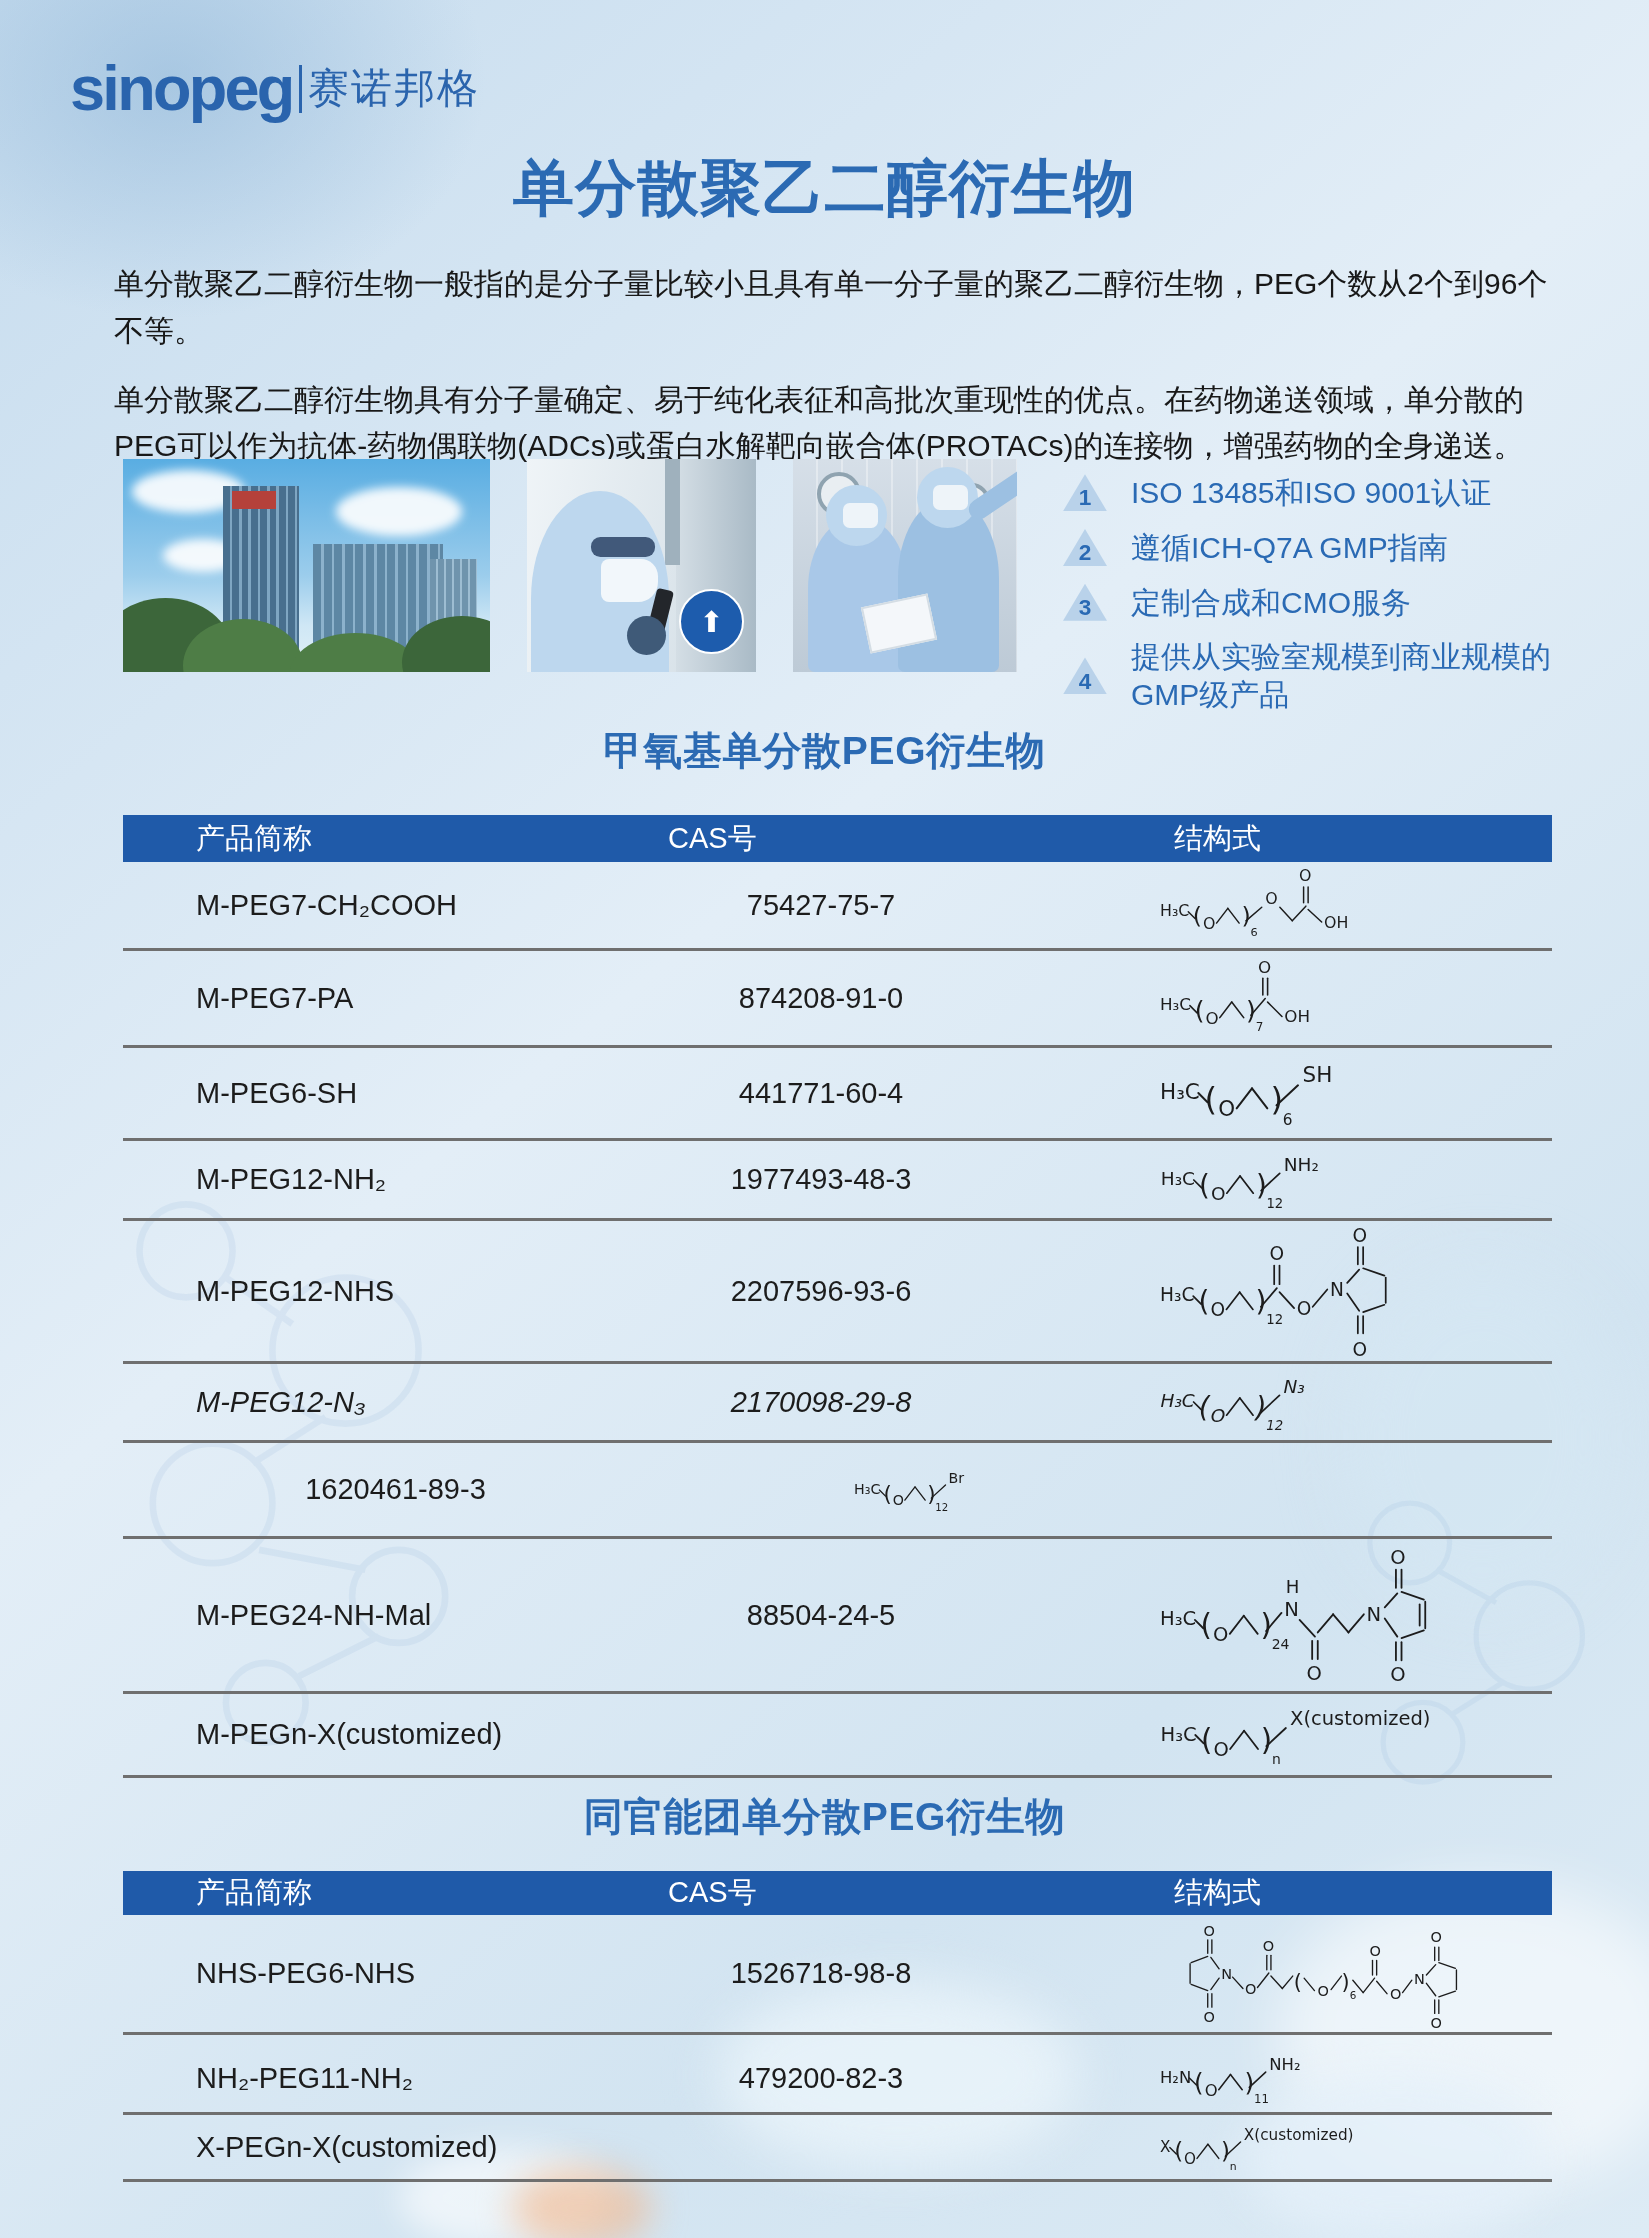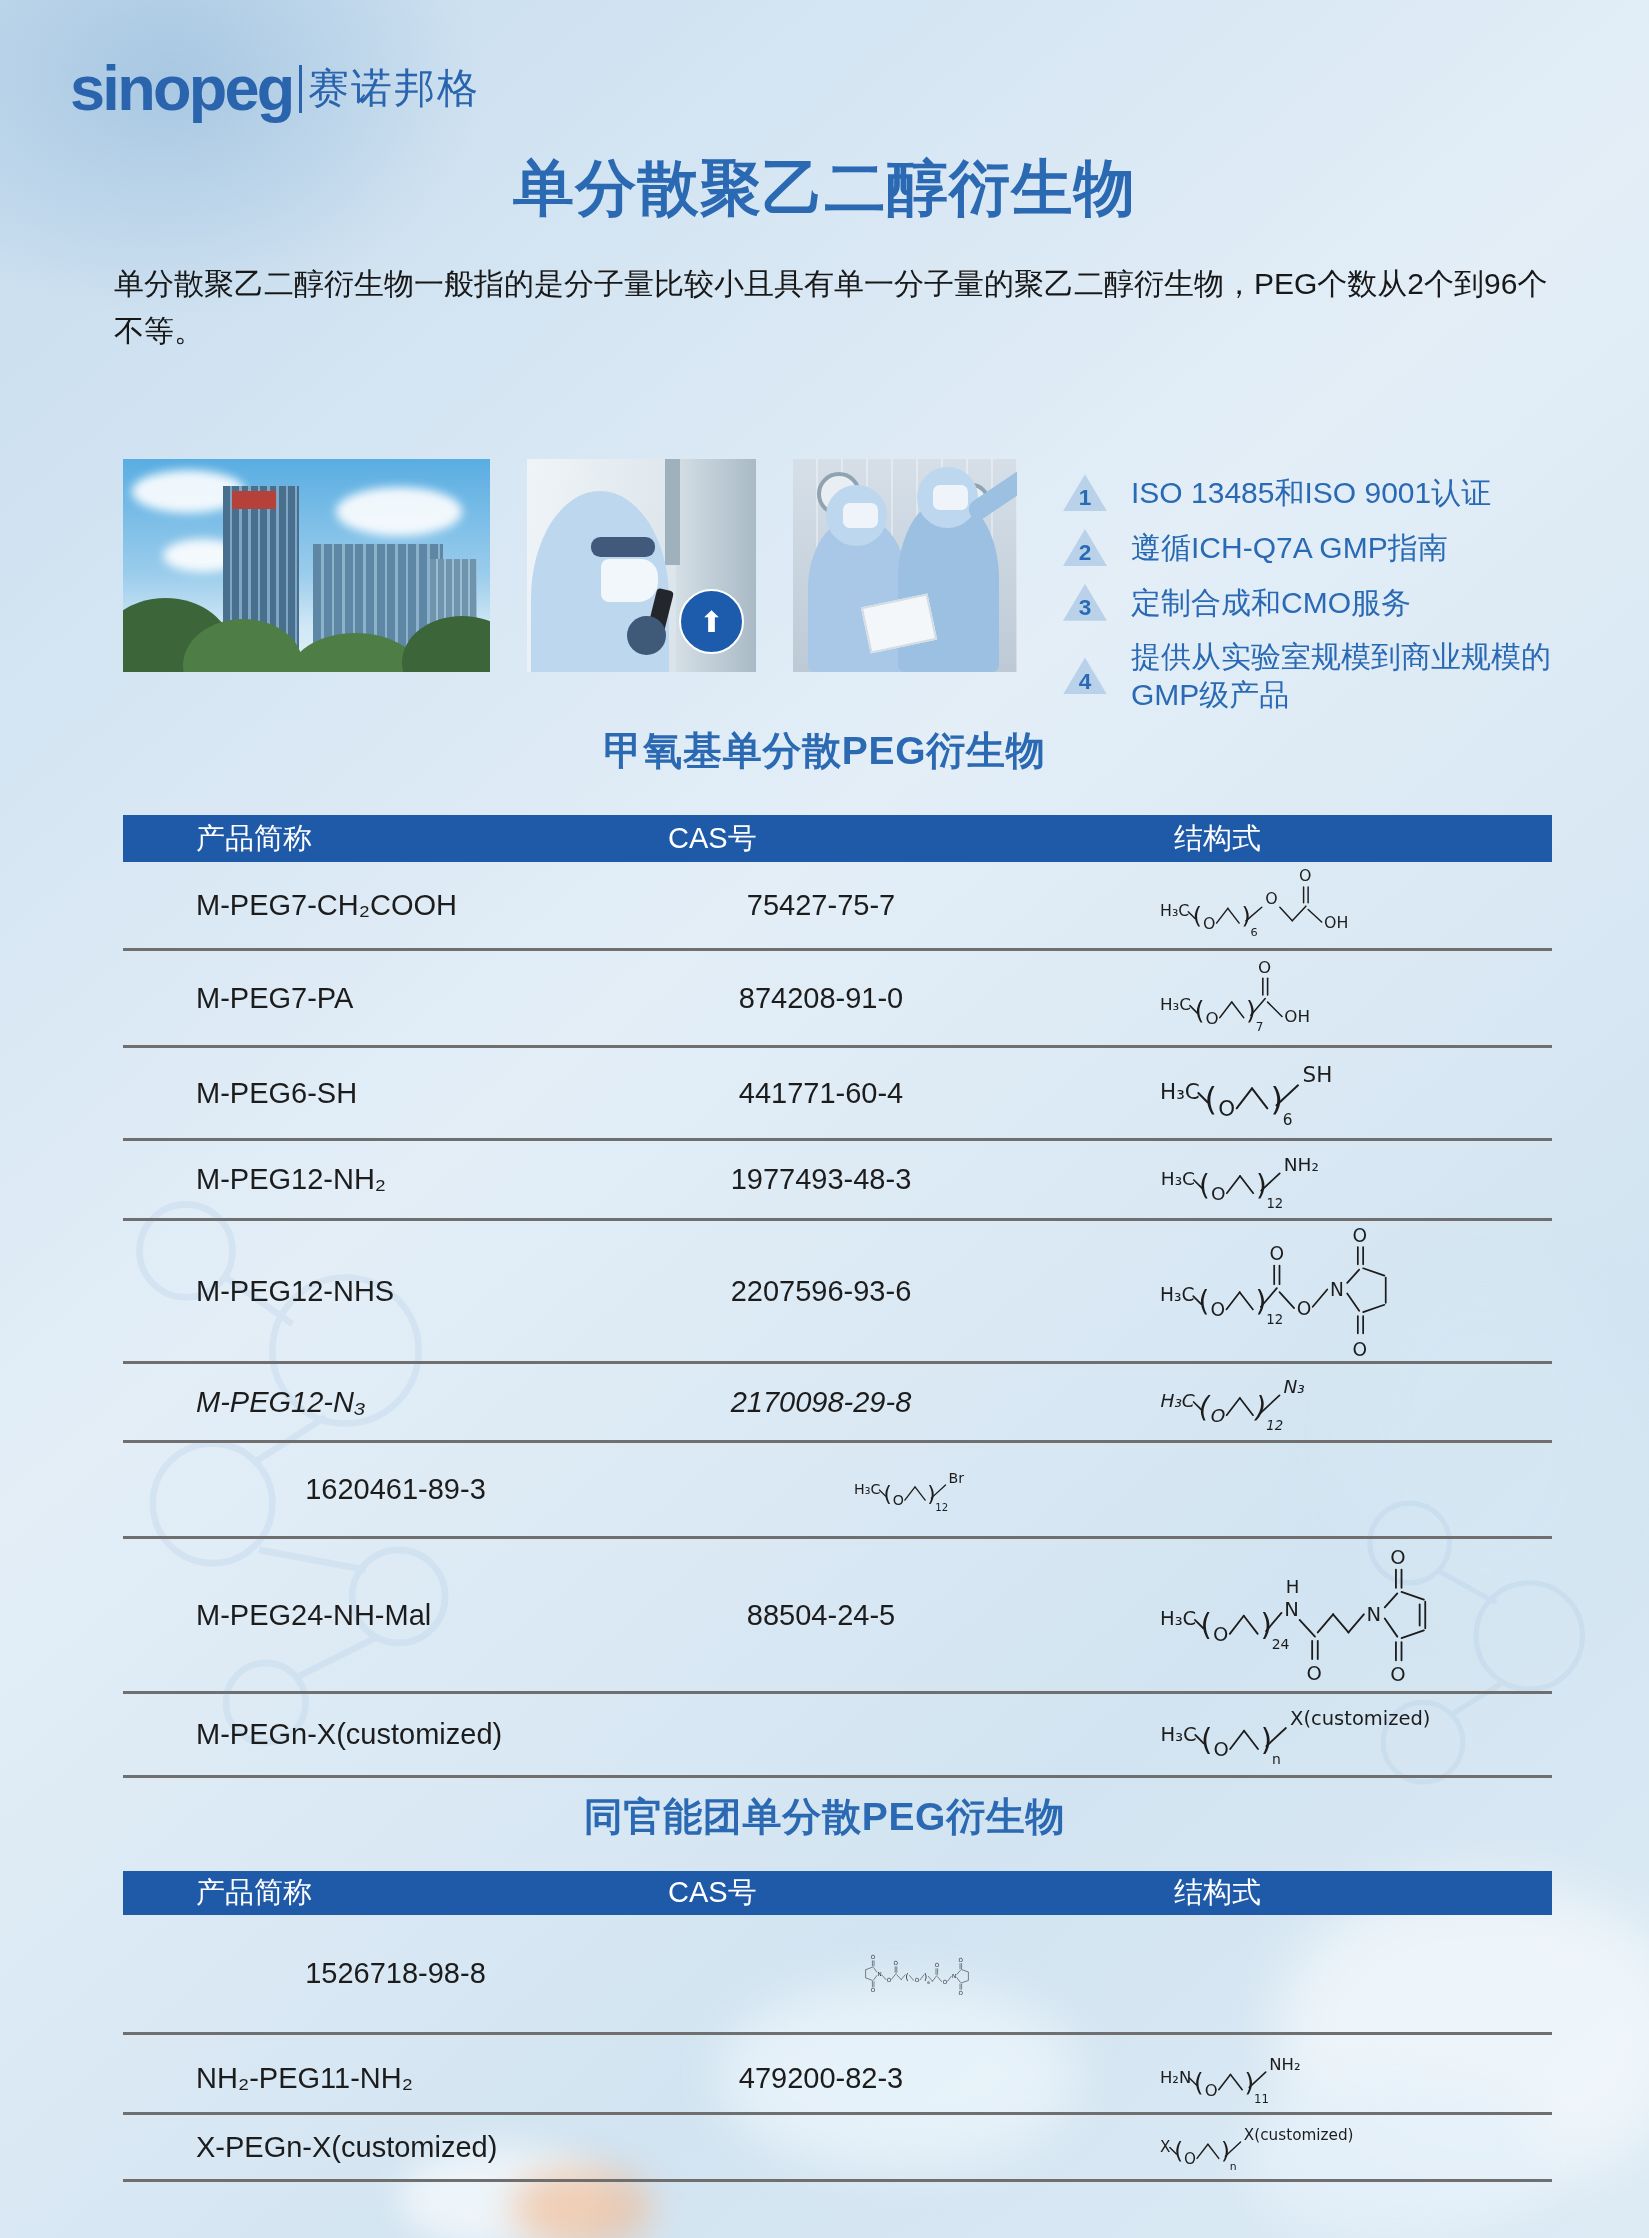--- a/index.html
+++ b/index.html
@@ -133,20 +133,21 @@
   <header class="logo">
     <span class="logo-en">sinopeg</span>
     <span class="logo-divider"></span>
     <span class="logo-cn">赛诺邦格</span>
   </header>
 
   <h1 class="main-title">单分散聚乙二醇衍生物</h1>
 
   <div class="intro">
     <p>单分散聚乙二醇衍生物一般指的是分子量比较小且具有单一分子量的聚乙二醇衍生物，PEG个数从2个到96个不等。</p>
+    <p>单分散聚乙二醇衍生物具有分子量确定、易于纯化表征和高批次重现性的优点。在药物递送领域，单分散的PEG可以作为抗体-药物偶联物(ADCs)或蛋白水解靶向嵌合体(PROTACs)的连接物，增强药物的全身递送。</p>
   </div>
 
   <div class="photos">
     <div class="photo photo1">
       <div class="cloud" style="left:9.3px;top:10.6px;width:113px;height:43px"></div>
       <div class="cloud" style="left:213px;top:28px;width:126px;height:49px"></div>
       <div class="cloud" style="left:40px;top:80px;width:80px;height:33px"></div>
       <div class="tower1">
           <div class="sign"></div>
         </div>
@@ -432,20 +433,21 @@
     </div>
 
   <h2 class="sec-title" style="top:1790px">同官能团单分散PEG衍生物</h2>
   <div class="tbl" style="top:1871px">
     <div class="tbl-head grid3" style="height:44px">
       <div class="th-name">产品简称</div>
       <div class="th-cas">CAS号</div>
       <div class="th-struct">结构式</div>
     </div>
   <div class="row grid3" style="height: 117px;">
+    <div class="cell-name">NHS-PEG6-NHS</div>
     <div class="cell-cas">1526718-98-8</div>
     <div class="cell-struct">
           <svg viewBox="0 0 600 220" width="311" height="114">
             <line x1="114" y1="100" x2="98" y2="78" stroke="#1c1c1c" stroke-width="2.6" stroke-linecap="round"></line>
             <line x1="92" y1="76" x2="60" y2="88" stroke="#1c1c1c" stroke-width="2.6" stroke-linecap="round"></line>
             <line x1="58" y1="90" x2="58" y2="128" stroke="#1c1c1c" stroke-width="2.6" stroke-linecap="round"></line>
             <line x1="60" y1="130" x2="92" y2="142" stroke="#1c1c1c" stroke-width="2.6" stroke-linecap="round"></line>
             <line x1="98" y1="140" x2="114" y2="118" stroke="#1c1c1c" stroke-width="2.6" stroke-linecap="round"></line>
             <line x1="92" y1="70" x2="92" y2="44" stroke="#1c1c1c" stroke-width="2.6" stroke-linecap="round"></line>
             <line x1="100" y1="70" x2="100" y2="44" stroke="#1c1c1c" stroke-width="2.6" stroke-linecap="round"></line>

